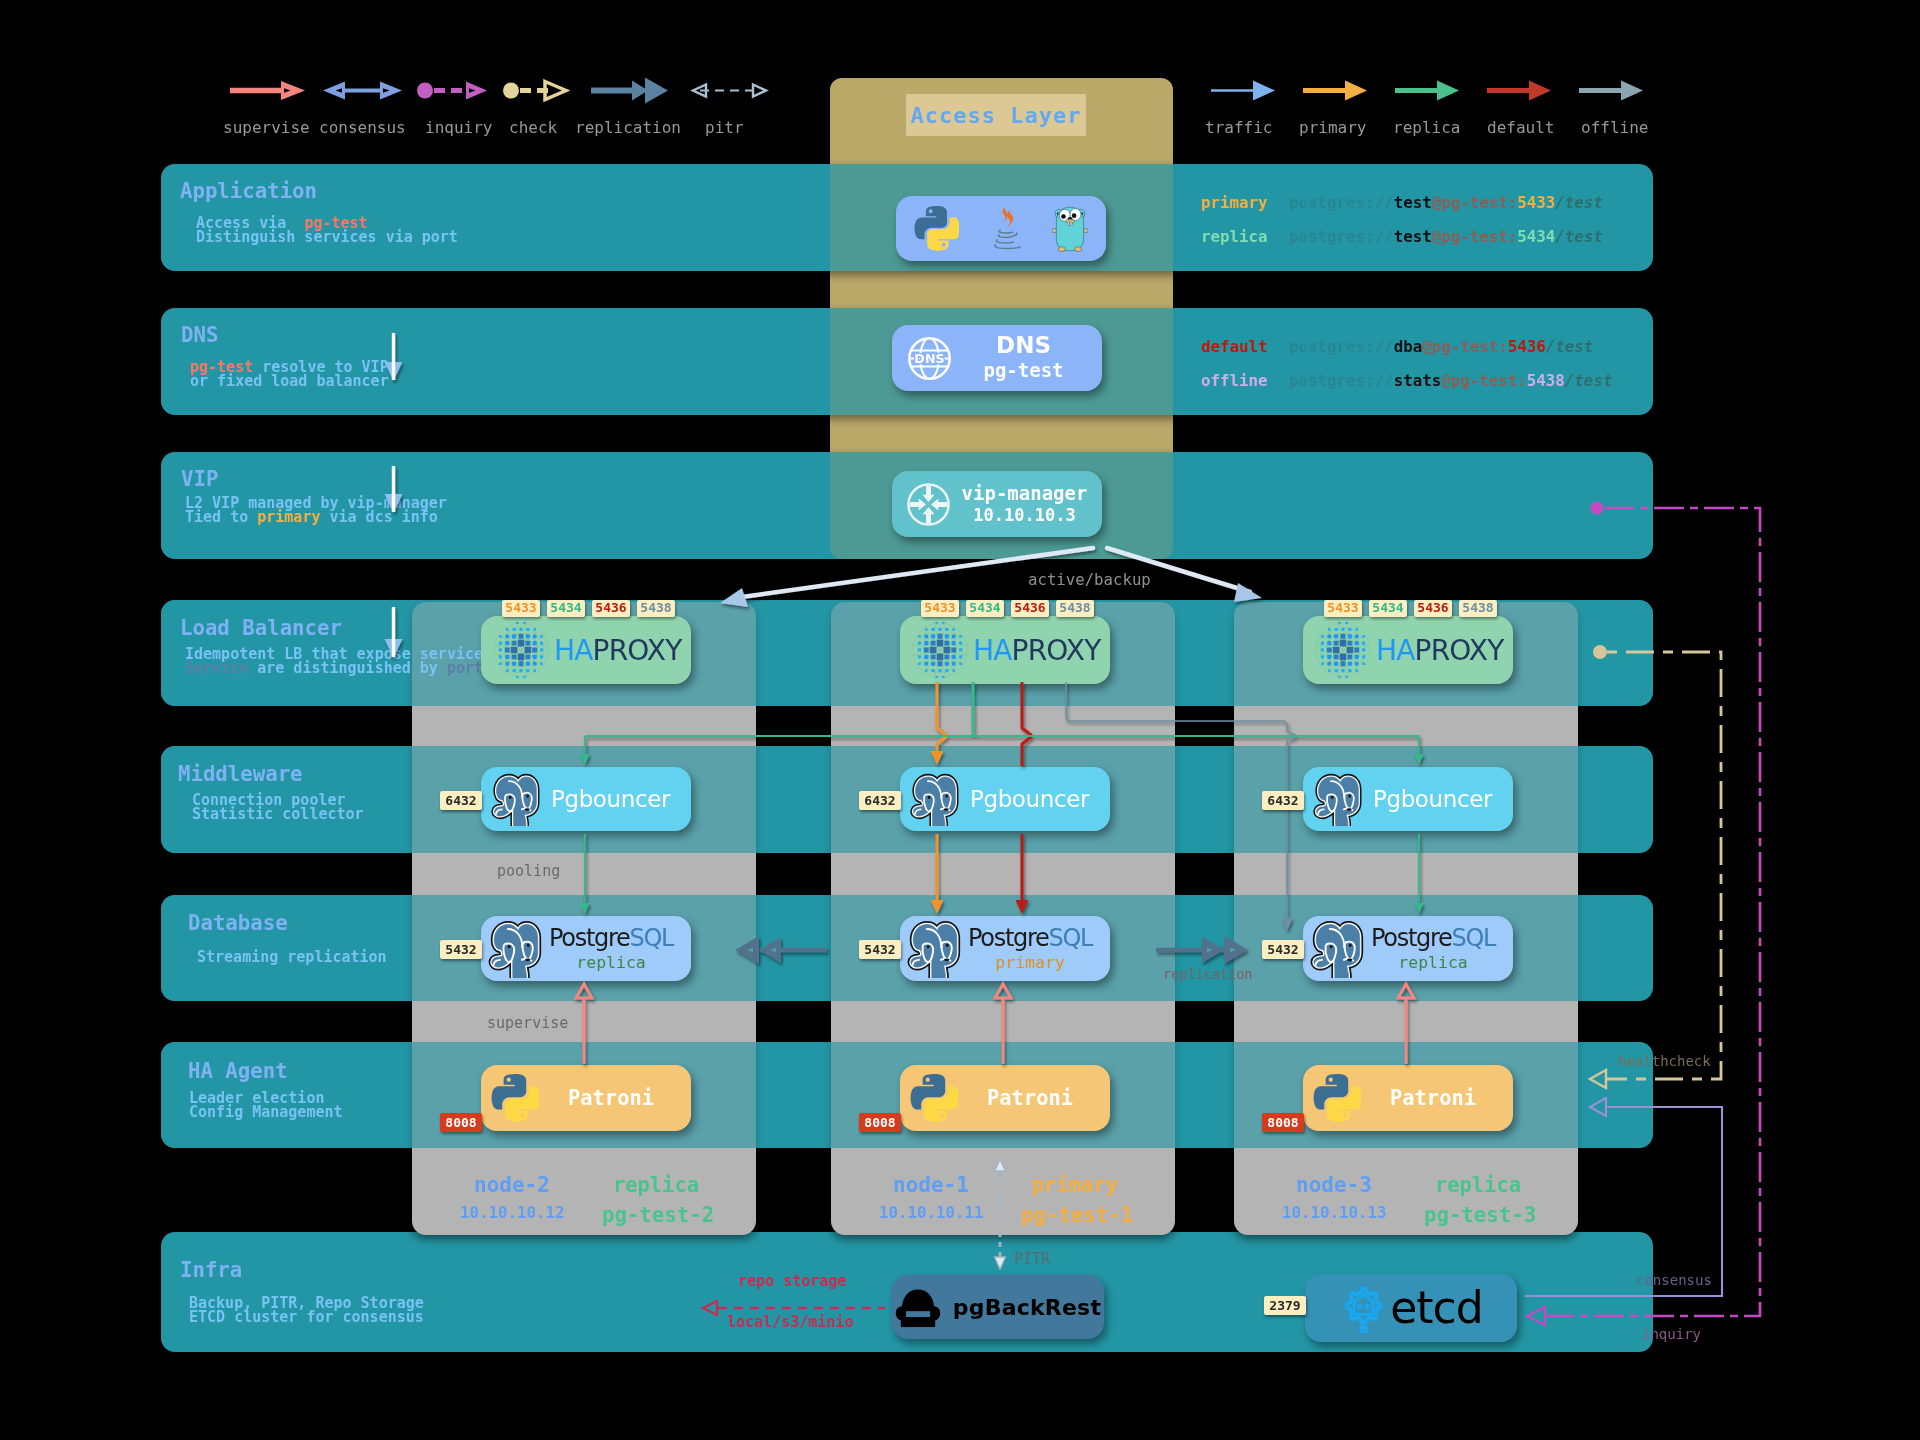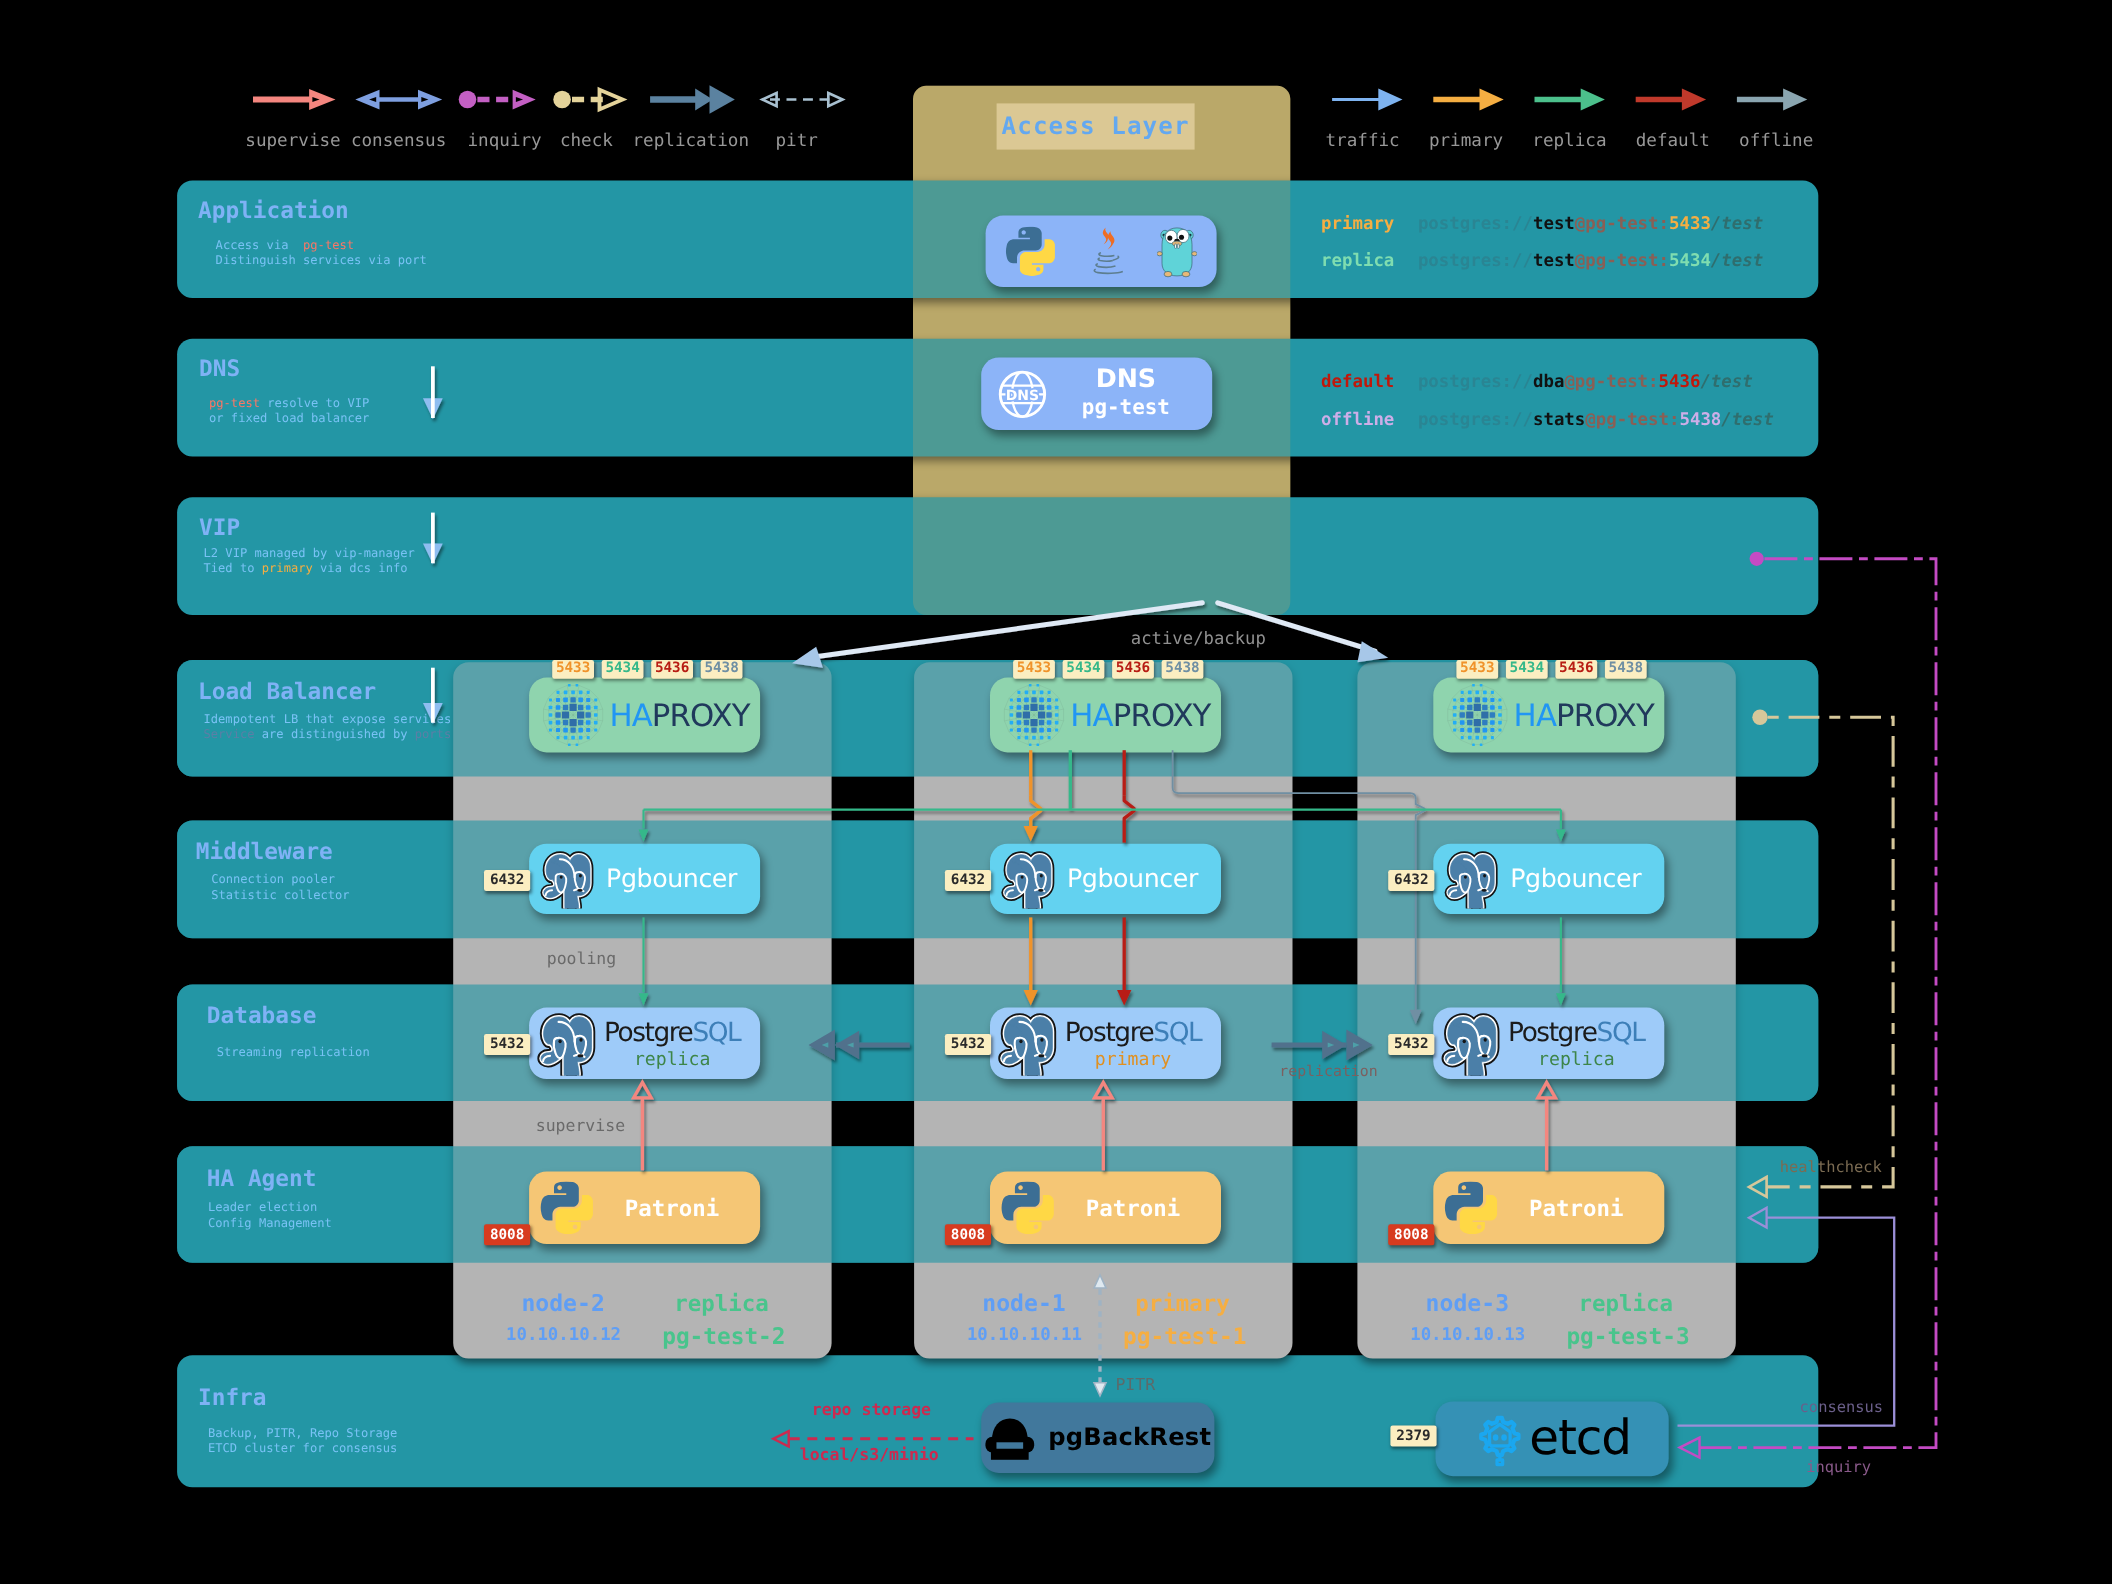--- a/index.html
+++ b/index.html
@@ -6,22 +6,22 @@
   body{width:1920px;height:1440px;overflow:hidden;
        font-family:"DejaVu Sans Mono","Liberation Mono",monospace;}
   #stage{position:relative;width:1920px;height:1440px;background:#000;
          -webkit-font-smoothing:antialiased;}
 
   
   .layer{position:absolute;left:161px;width:1492px;border-radius:14px;
          background:#2396a5;box-shadow:0 4px 8px rgba(0,0,0,.6);}
   .layer-title{position:absolute;left:181px;color:#7fb2f5;font-size:20.7px;
                font-weight:700;letter-spacing:0px;z-index:9;}
-  .layer-desc{position:absolute;left:185px;font-size:11px;line-height:14.4px;
-              color:#79c2f5;white-space:pre;font-weight:400;z-index:9;}
+  .layer-desc{position:absolute;left:185px;font-size:15px;line-height:14.4px;
+              color:#79c2f5;white-space:pre;font-weight:700;z-index:9;}
   .c-blue{color:#79c2f5;}
   .c-salmon{color:#fa7766;}
   .c-amber{color:#f5ae42;}
   .c-dim{color:#5b7fa6;}
 
   
   #accessband{position:absolute;left:830px;top:78px;width:343px;height:481px;
      background:#bfa967;border-radius:12px;box-shadow:0 4px 8px rgba(0,0,0,.55);}
   #accessveil{position:absolute;left:830px;top:78px;width:343px;height:481px;
      background:rgba(176,164,110,.30);border-radius:12px;z-index:8;pointer-events:none;}
@@ -142,20 +142,37 @@
         <svg viewBox="0 0 100 100" width="47" height="47">
 <circle cx="50" cy="50" r="43" fill="none" stroke="#fff" stroke-width="5.5"></circle>
 <ellipse cx="50" cy="50" rx="20" ry="43" fill="none" stroke="#fff" stroke-width="4.5"></ellipse>
 <path d="M11 33h78M11 67h78M7 50h86" stroke="#fff" stroke-width="4.5" fill="none"></path>
 <text x="50" y="60" font-family="'DejaVu Sans',sans-serif" font-size="27" font-weight="700" fill="#fff" stroke="#8cb4f8" stroke-width="6" paint-order="stroke" text-anchor="middle">DNS</text>
 </svg>
       </span>
       <div style="flex:1;text-align:center;padding-right:8px;">
         <div style="font-size:23px;font-weight:700;color:#fff;font-family:'DejaVu Sans',sans-serif;line-height:1.1;">DNS</div>
         <div style="font-size:19px;font-weight:700;color:#fff;line-height:1.25;">pg-test</div>
+      </div>
+    </div>
+<div class="chip" style="left:892px;top:471px;width:210px;height:66px;background:#62c2cc;">
+      <span style="margin-left:12px;display:flex;">
+        <svg viewBox="0 0 100 100" width="49" height="49">
+<circle cx="50" cy="50" r="41" fill="none" stroke="#eef5f5" stroke-width="5"></circle>
+<g fill="#eef5f5">
+<path d="M45 12h10v18h7L50 45 38 30h7z"></path>
+<path d="M45 88h10V70h7L50 55 38 70h7z"></path>
+<path d="M12 45v10h18v7L45 50 30 38v7z"></path>
+<path d="M88 45v10H70v7L55 50 70 38v7z"></path>
+</g>
+</svg>
+      </span>
+      <div style="flex:1;text-align:center;padding-right:6px;">
+        <div style="font-size:19px;font-weight:700;color:#fff;line-height:1.2;">vip-manager</div>
+        <div style="font-size:17px;font-weight:700;color:#fff;line-height:1.3;">10.10.10.3</div>
       </div>
     </div>
 <div class="porttop" style="left:502px;top:600px;color:#f0932b;width:38px;text-align:center;box-sizing:border-box;">5433</div>
 <div class="porttop" style="left:547px;top:600px;color:#35b88a;width:38px;text-align:center;box-sizing:border-box;">5434</div>
 <div class="porttop" style="left:592px;top:600px;color:#b81d13;width:38px;text-align:center;box-sizing:border-box;">5436</div>
 <div class="porttop" style="left:637px;top:600px;color:#6f8fa3;width:38px;text-align:center;box-sizing:border-box;">5438</div>
 <div class="chip" style="left:481px;top:616px;width:210px;height:68px;background:#8fd4ae;">
       <span style="margin-left:9px;display:flex;">
         <svg viewBox="-2 -2 104 104" width="62" height="62">
 <g stroke="#6a8d7d" stroke-width="0.42" fill="none" opacity=".6">

